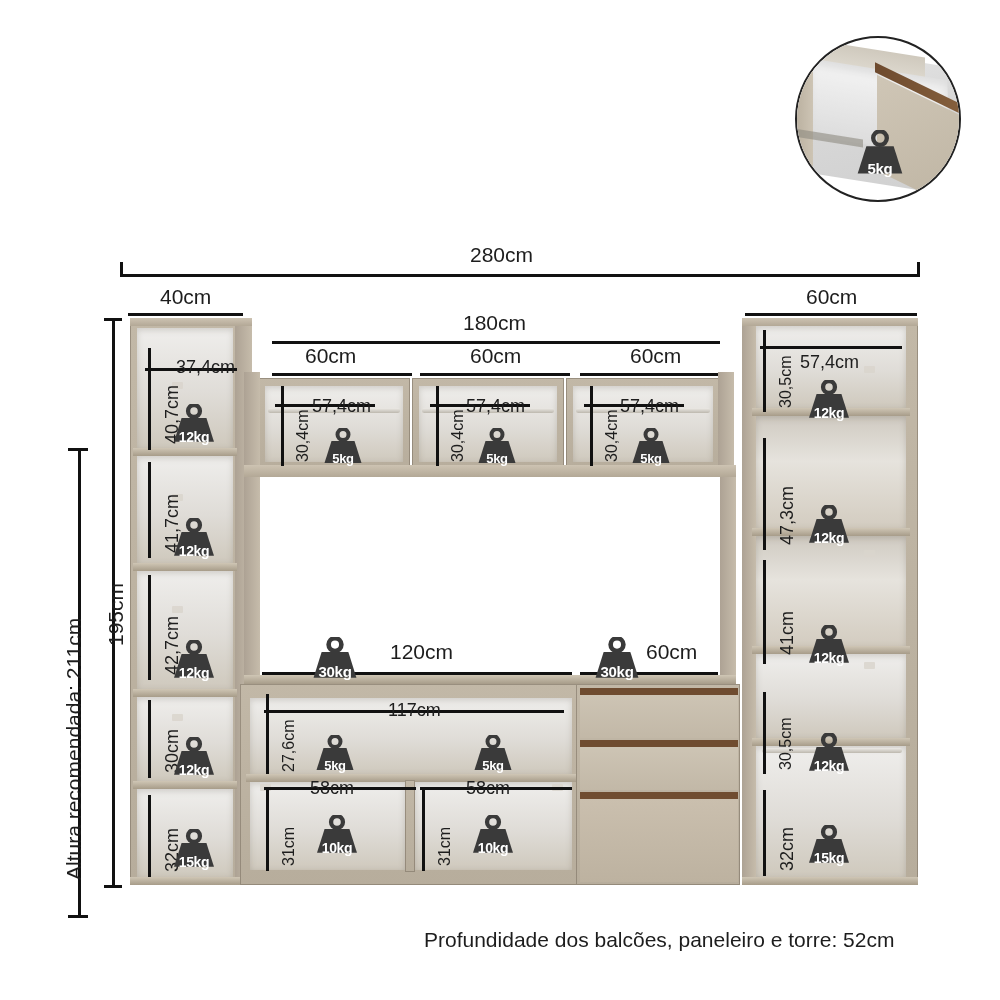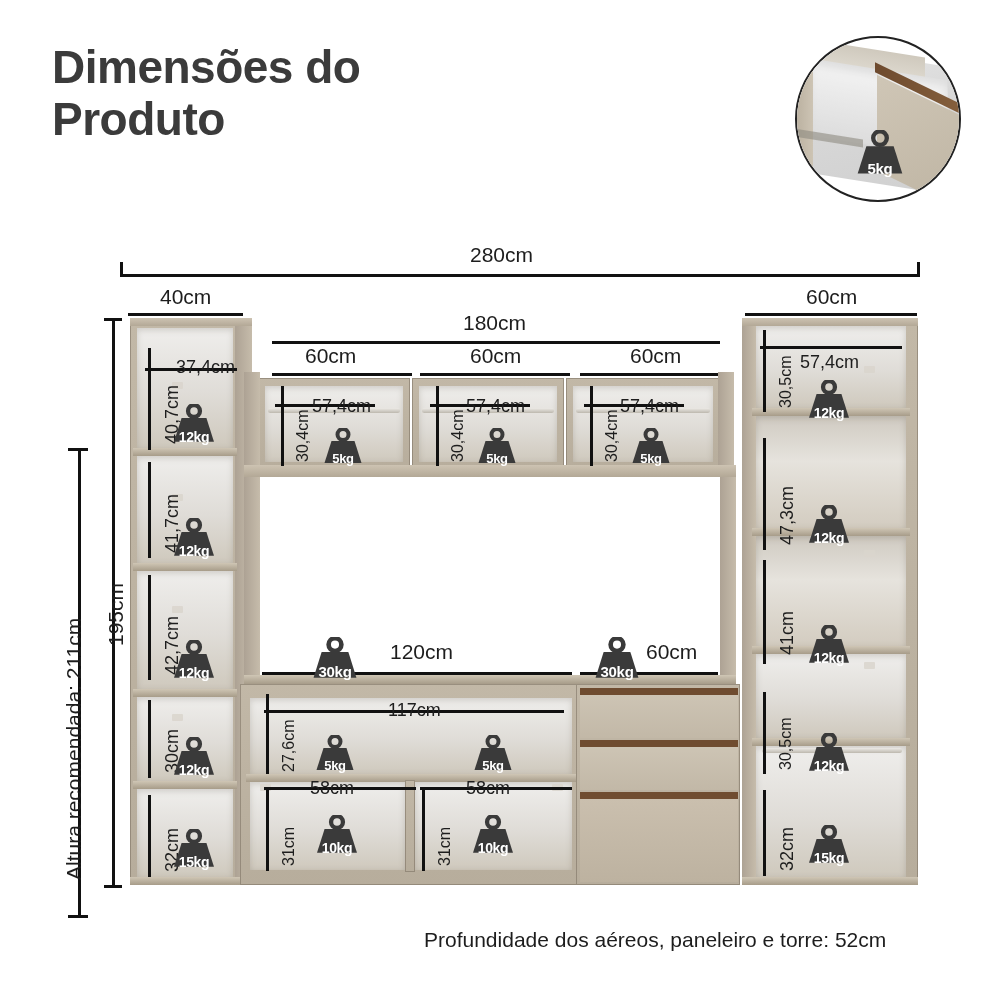--- a/index.html
+++ b/index.html
@@ -121,24 +121,20 @@
   .rod{position:absolute;height:5px;background:linear-gradient(180deg,#eceae6,#bdb8ae);border-radius:3px;}
 
   
   .footer{position:absolute;font-size:21px;color:#1d1d1d;white-space:nowrap;}
 </style>
 </head>
 <body>
 
 <div class="root">
 
-  <div class="title">
-    <div>Dimensões do</div>
-    <div>Produto</div>
-  </div>
 
   <div class="drawer-circle">
     <div class="dw-body"></div>
     <div class="dw-back"></div>
     <div class="dw-inner"></div>
     <div class="dw-left-panel"></div>
     <div class="dw-rail"></div>
     <div class="dw-front-edge"></div>
     <div class="dw-front"></div>
     <div class="wt" style="left:52px;top:92px;width:62px;height:46px;">
@@ -471,15 +467,15 @@
   <div class="rule v" style="left:763px;top:790px;height:86px;"></div>
   <div class="dim small vert" style="left:777px;top:871px;">32cm</div>
   <div class="wt" style="left:802px;top:825px;width:54px;height:40px;">
     <svg viewBox="0 0 100 74" width="54" height="40">
         <circle cx="50" cy="13" r="11" fill="none" stroke="#3a3a3a" stroke-width="8"></circle>
         <path d="M27 26 H73 L87 70 H13 Z" fill="#3a3a3a"></path>
       </svg>
     <span style="top:25px;font-size:14px;">15kg</span>
   </div>
 
-  <div class="footer" style="left:424px;top:928px;">Profundidade dos aéreos, paneleiro e torre: 52cm</div>
+  <div class="footer" style="left:424px;top:928px;">Profundidade dos balcões, paneleiro e torre: 52cm</div>
 
 </div>
 
 </body></html>

